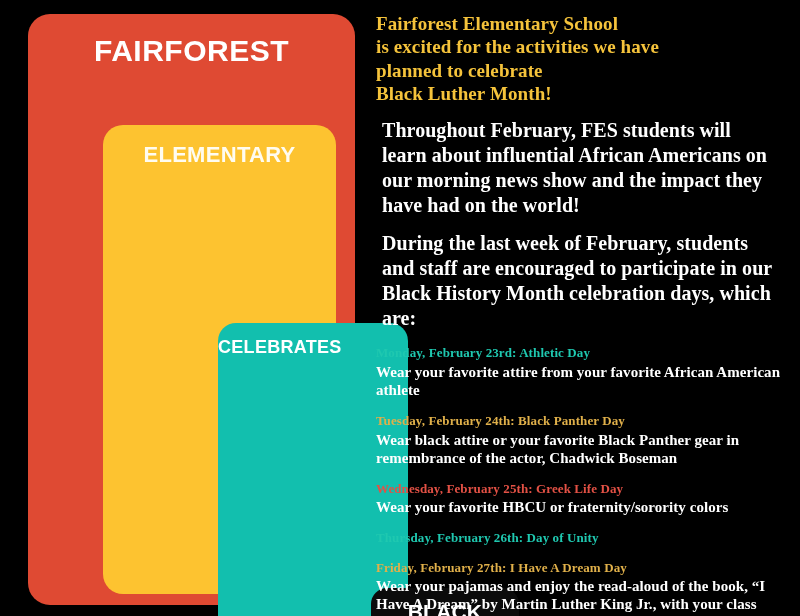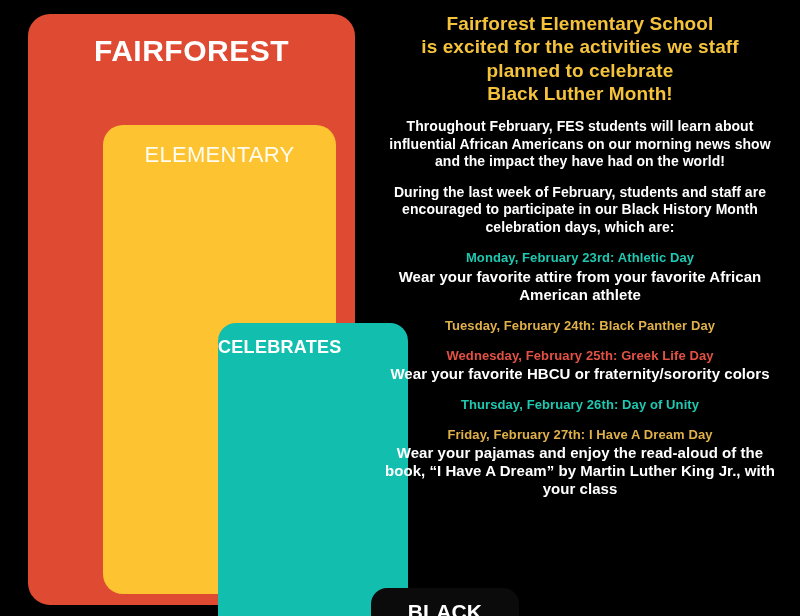--- a/index.html
+++ b/index.html
@@ -61,21 +61,21 @@
     border-radius: 20px;
   }
   .card-yellow-label {
     position: absolute;
     left: 0;
     right: 0;
     top: 17px;
     text-align: center;
     color: #FFFCF0;
     font-size: 22px;
-    font-weight: 400;
+    font-weight: 700;
     letter-spacing: 0.3px;
   }
   .card-teal {
     position: absolute;
     left: 115px;
     top: 198px;
     width: 190px;
     height: 359px;
     background: #12BFAE;
     border-radius: 18px;
@@ -110,33 +110,33 @@
     line-height: 1.13;
     letter-spacing: 0.2px;
   }
 
   
   .text-col {
     position: relative;
     flex: 1 1 auto;
     padding: 10px 16px 0 14px;
     box-sizing: border-box;
-    text-align: center;
+    font-family: Liberation Serif, serif;
   }
   .headline {
     color: #F5C33B;
     font-size: 19px;
     font-weight: 700;
     line-height: 1.23;
     letter-spacing: 0.1px;
     margin: 2px 0 0 0;
   }
   .para {
     color: #FFFFFF;
-    font-size: 14px;
+    font-size: 20px;
     font-weight: 700;
     line-height: 1.25;
     margin: 13px 6px 0 6px;
     letter-spacing: 0.05px;
   }
   .day-block {
     margin-top: 14px;
   }
   .day-head {
     font-size: 13px;
@@ -177,35 +177,36 @@
           </div>
         </div>
       </div>
     </div>
   </div>
 
   <div class="text-col">
 
     <div class="headline">
       <div>Fairforest Elementary School</div>
-      <div>is excited for the activities we staff</div>
+      <div>is excited for the activities we have</div>
       <div>planned to celebrate</div>
       <div>Black Luther Month!</div>
     </div>
 
     <p class="para">Throughout February, FES students will learn about influential African Americans on our morning news show and the impact they have had on the world!</p>
     <p class="para">During the last week of February, students and staff are encouraged to participate in our Black History Month celebration days, which are:</p>
 
     <div class="day-block">
       <div class="day-head c-teal">Monday, February 23rd: Athletic Day</div>
       <div class="day-body">Wear your favorite attire from your favorite African American athlete</div>
     </div>
 
     <div class="day-block">
       <div class="day-head c-gold">Tuesday, February 24th: Black Panther Day</div>
+      <div class="day-body">Wear black attire or your favorite Black Panther gear in remembrance of  the actor, Chadwick Boseman</div>
     </div>
 
     <div class="day-block">
       <div class="day-head c-red">Wednesday, February 25th: Greek Life Day</div>
       <div class="day-body">Wear your favorite HBCU or fraternity/sorority colors</div>
     </div>
 
     <div class="day-block">
       <div class="day-head c-teal">Thursday, February 26th: Day of Unity</div>
     </div>

